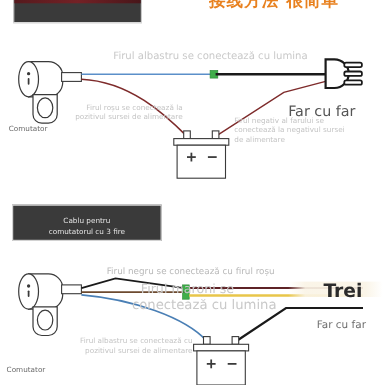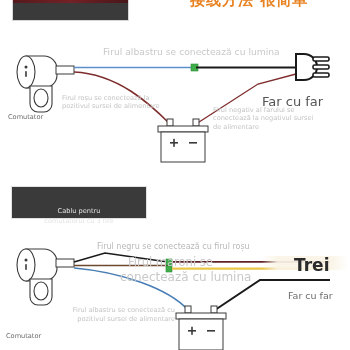--- a/index.html
+++ b/index.html
@@ -30,32 +30,32 @@
 
   
   .stage{position:absolute;left:0;top:0;width:350px;height:350px;}
   svg{position:absolute;left:0;top:0;}
 
   
   .lbl{position:absolute;white-space:nowrap;}
 
   .t-blue-line{left:103px;top:46px;font-size:9.2px;color:#c9c9c9;}
   .t-red-block{left:62px;top:94px;font-size:6.6px;color:#c4c4c4;
-               text-align:left;width:104px;line-height:8.4px;white-space:normal;}
+               text-align:right;width:104px;line-height:8.4px;white-space:normal;}
   .t-neg-block{left:213px;top:106px;font-size:6.6px;color:#c4c4c4;
                text-align:left;width:106px;line-height:8.4px;white-space:normal;}
   .t-farcufar-1{left:262px;top:94px;font-size:13px;color:#555;}
   .t-comutator-1{left:8px;top:113px;font-size:6.6px;color:#6b6b6b;}
 
   
   .mid-banner{
     position:absolute;left:11px;top:186px;width:136px;height:33px;
     background:#3a3a3a;border:1px solid #e2e2e2;box-sizing:border-box;
     color:#e3e3e3;font-size:6.6px;line-height:9.5px;text-align:center;
-    padding-top:20px;box-sizing:border-box;
+    padding-top:10px;box-sizing:border-box;
   }
 
   .t-black-line{left:97px;top:242px;font-size:8px;color:#b9b9b9;}
   .t-maroni{left:128px;top:255px;font-size:11.5px;color:#c9c9c9;}
   .t-maroni2{left:120px;top:270px;font-size:12px;color:#c9c9c9;}
   .t-blue-block{left:55px;top:306px;font-size:6.6px;color:#c4c4c4;
                 text-align:right;width:120px;line-height:8.6px;white-space:normal;}
   .t-comutator-2{left:6px;top:332px;font-size:6.6px;color:#6b6b6b;}
   .t-farcufar-2{left:288px;top:290px;font-size:9.5px;color:#6e6e6e;}
 

